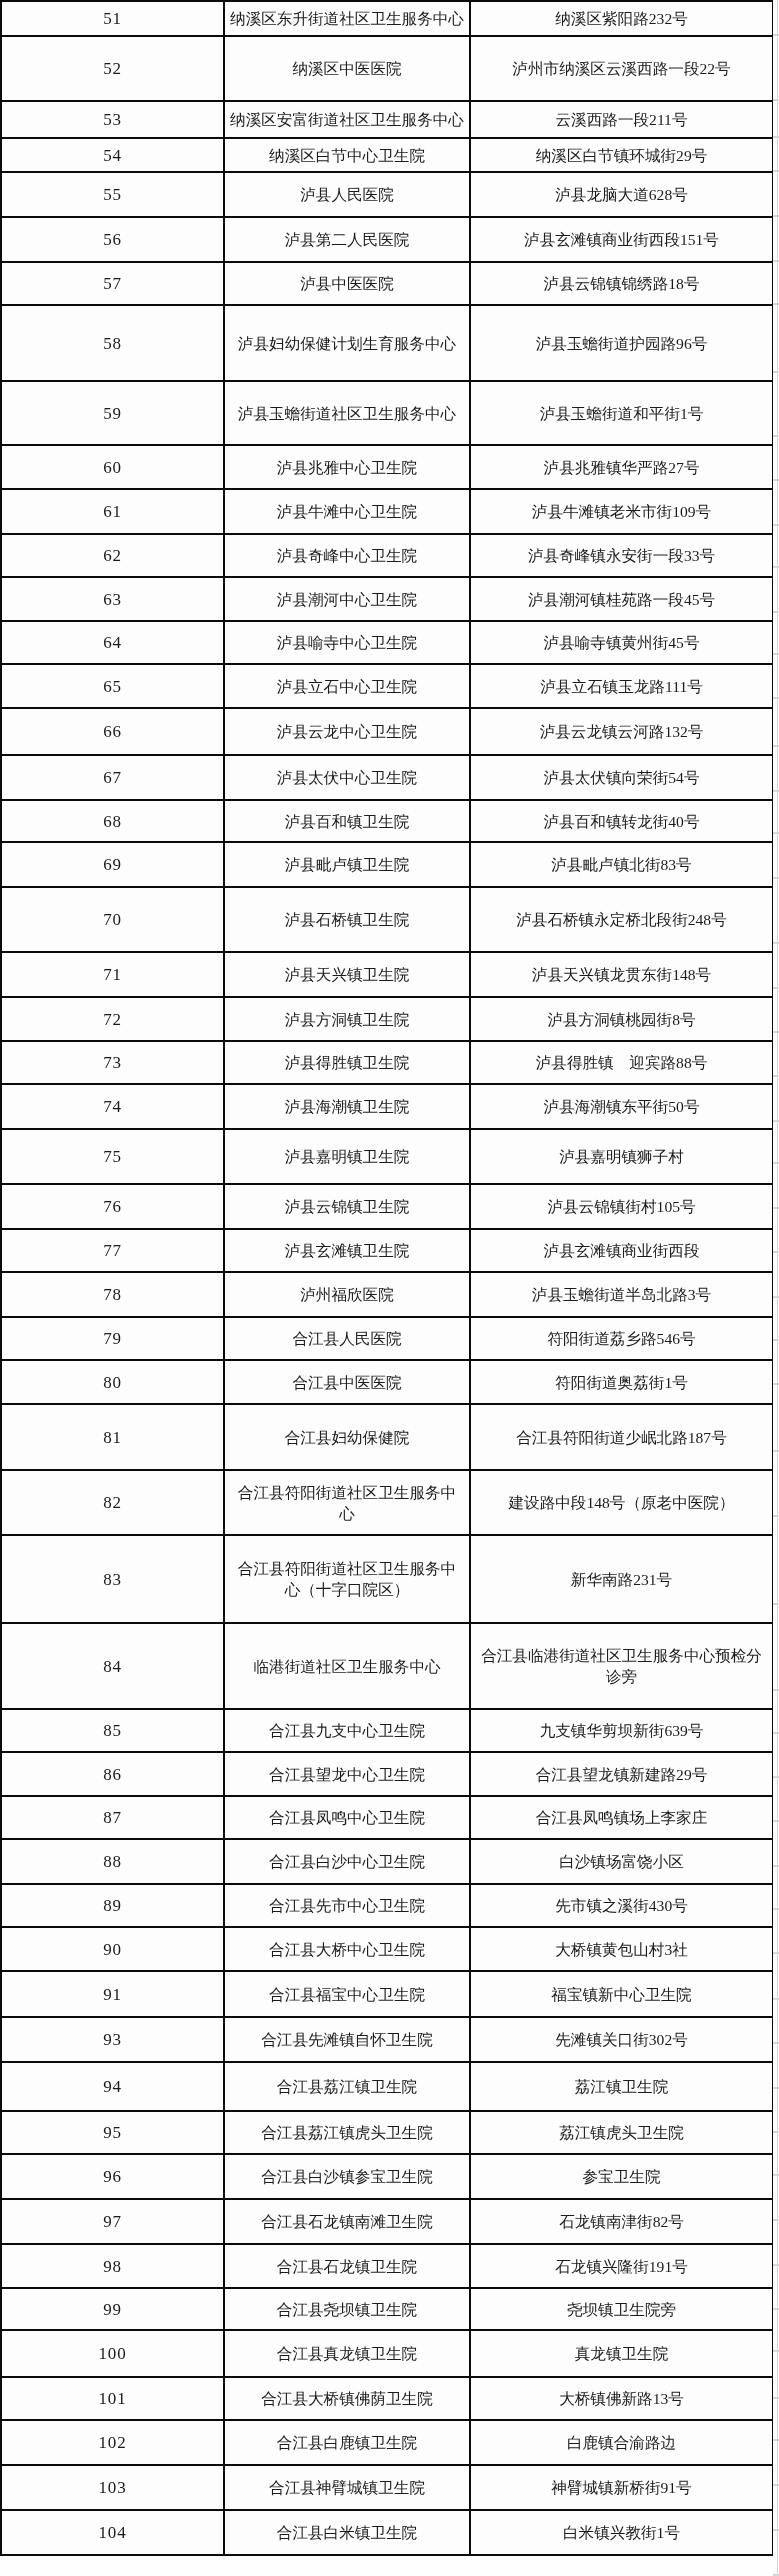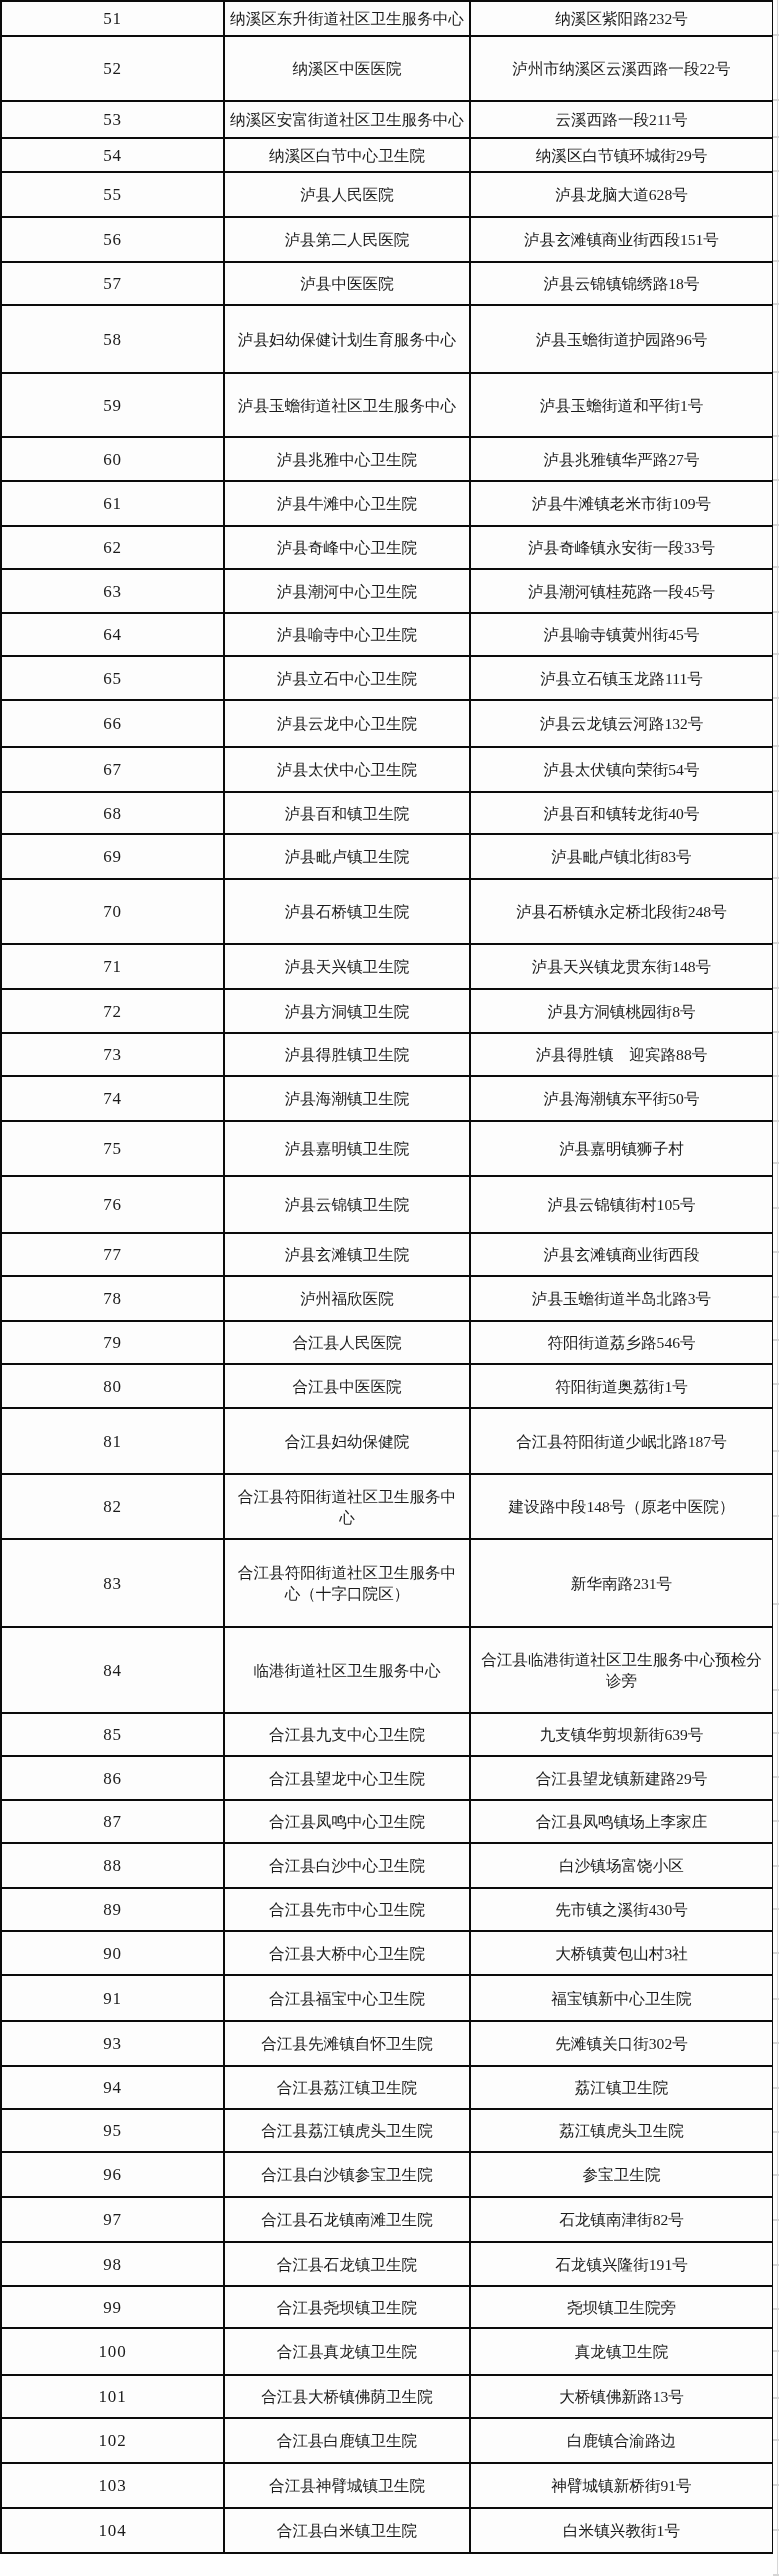--- a/index.html
+++ b/index.html
@@ -71,21 +71,21 @@
       <tr style="height: 45px;">
     <td class="col-no">56</td>
     <td class="col-name">泸县第二人民医院</td>
     <td class="col-addr">泸县玄滩镇商业街西段151号</td>
   </tr>
       <tr style="height: 43px;">
     <td class="col-no">57</td>
     <td class="col-name">泸县中医医院</td>
     <td class="col-addr">泸县云锦镇锦绣路18号</td>
   </tr>
-      <tr style="height: 68px; margin-top: 24px;">
+      <tr style="height: 76px; margin-top: 24px;">
     <td class="col-no">58</td>
     <td class="col-name">泸县妇幼保健计划生育服务中心</td>
     <td class="col-addr">泸县玉蟾街道护园路96号</td>
   </tr>
       <tr style="height: 64px;">
     <td class="col-no">59</td>
     <td class="col-name">泸县玉蟾街道社区卫生服务中心</td>
     <td class="col-addr">泸县玉蟾街道和平街1号</td>
   </tr>
       <tr style="height: 44px;">
@@ -161,21 +161,21 @@
       <tr style="height: 45px;">
     <td class="col-no">74</td>
     <td class="col-name">泸县海潮镇卫生院</td>
     <td class="col-addr">泸县海潮镇东平街50号</td>
   </tr>
       <tr style="height: 55px;">
     <td class="col-no">75</td>
     <td class="col-name">泸县嘉明镇卫生院</td>
     <td class="col-addr">泸县嘉明镇狮子村</td>
   </tr>
-      <tr style="height: 57px;">
+      <tr style="height: 45px;">
     <td class="col-no">76</td>
     <td class="col-name">泸县云锦镇卫生院</td>
     <td class="col-addr">泸县云锦镇街村105号</td>
   </tr>
       <tr style="height: 43px;">
     <td class="col-no">77</td>
     <td class="col-name">泸县玄滩镇卫生院</td>
     <td class="col-addr">泸县玄滩镇商业街西段</td>
   </tr>
       <tr style="height: 45px; border-radius: 14px;">
@@ -249,21 +249,21 @@
       <tr style="height: 46px;">
     <td class="col-no">91</td>
     <td class="col-name">合江县福宝中心卫生院</td>
     <td class="col-addr">福宝镇新中心卫生院</td>
   </tr>
       <tr style="height: 45px;">
     <td class="col-no">93</td>
     <td class="col-name">合江县先滩镇自怀卫生院</td>
     <td class="col-addr">先滩镇关口街302号</td>
   </tr>
-      <tr style="height: 43px;">
+      <tr style="height: 49px;">
     <td class="col-no">94</td>
     <td class="col-name">合江县荔江镇卫生院</td>
     <td class="col-addr">荔江镇卫生院</td>
   </tr>
       <tr style="height: 43px;">
     <td class="col-no">95</td>
     <td class="col-name">合江县荔江镇虎头卫生院</td>
     <td class="col-addr">荔江镇虎头卫生院</td>
   </tr>
       <tr style="height: 45px;">

